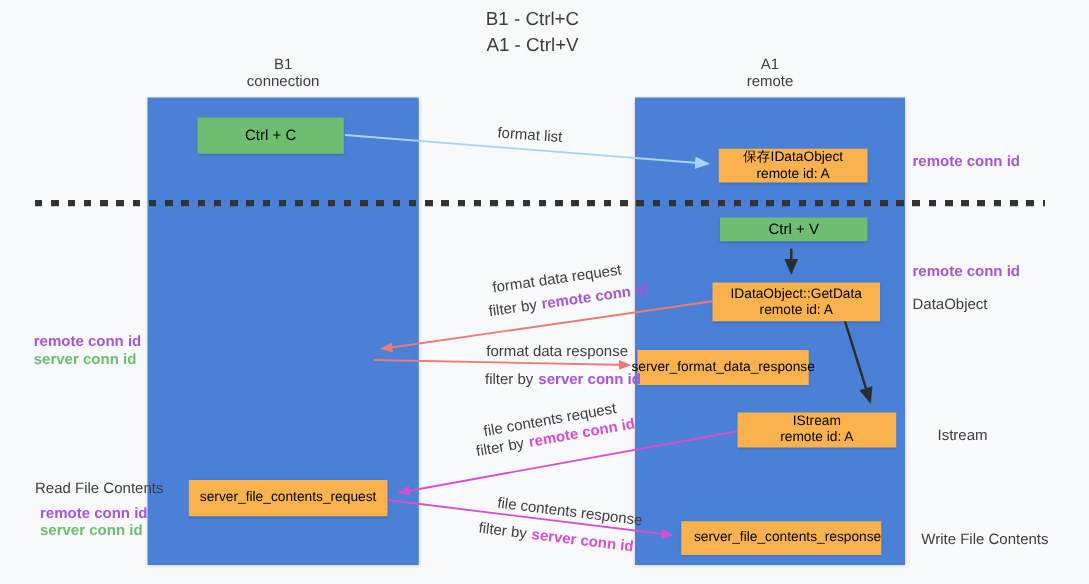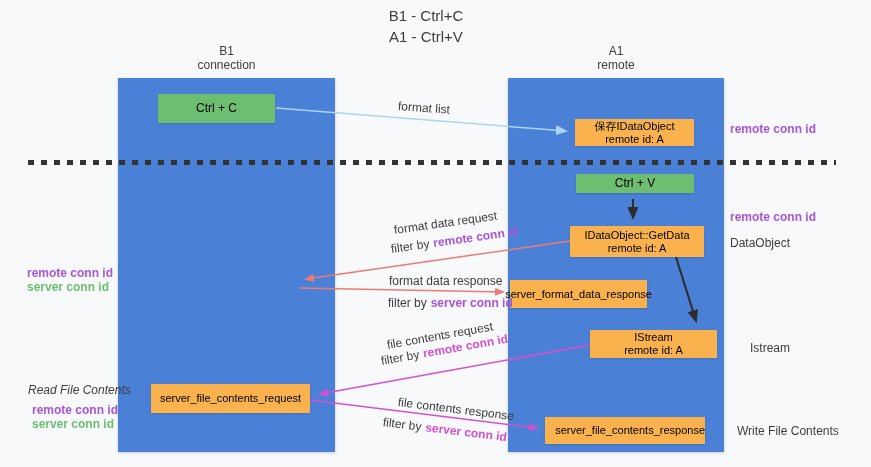--- a/index.html
+++ b/index.html
@@ -165,17 +165,17 @@
   </div>
 
   <div class="side em-purple" style="left:730px;top:122px;">remote conn id</div>
   <div class="side em-purple" style="left:730px;top:210px;">remote conn id</div>
   <div class="side" style="left:730px;top:236px;">DataObject</div>
   <div class="side" style="left:750px;top:341px;">Istream</div>
   <div class="side" style="left:737px;top:424px;">Write File Contents</div>
 
   <div class="side em-purple" style="left:27px;top:266px;">remote conn id</div>
   <div class="side em-green" style="left:27px;top:280px;">server conn id</div>
-  <div class="side" style="left:28px;top:383px;font-style:italic;">Read File Contents</div>
+  <div class="side" style="left:28px;top:383px;">Read File Contents</div>
   <div class="side em-purple" style="left:32px;top:403px;">remote conn id</div>
   <div class="side em-green" style="left:32px;top:417px;">server conn id</div>
 
 </div>
 
 </body></html>

